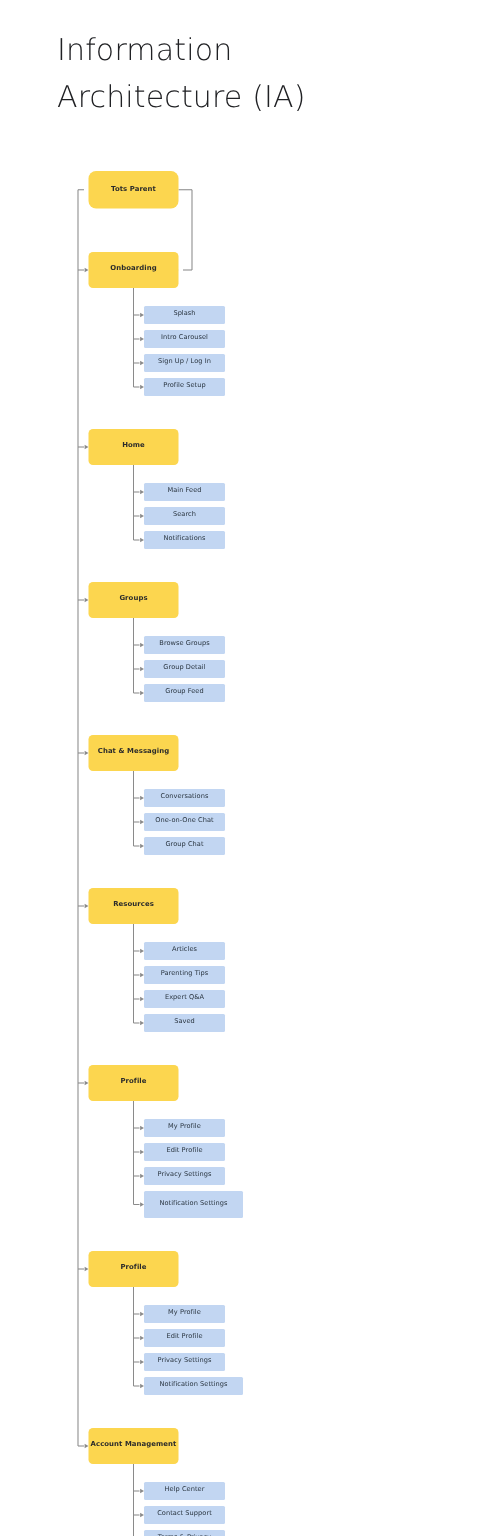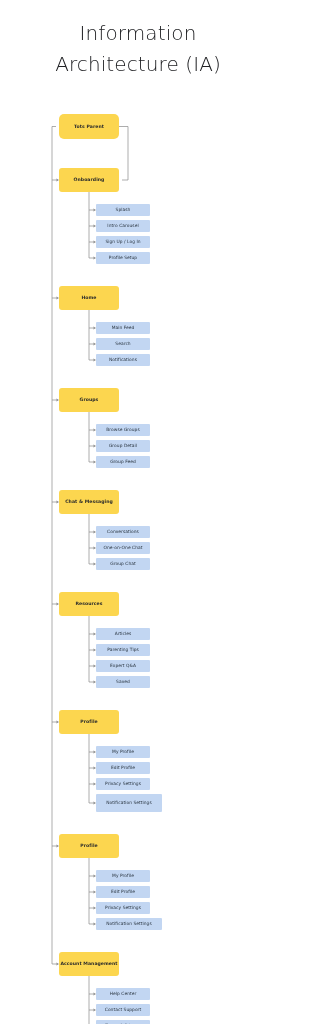--- a/index.html
+++ b/index.html
@@ -13,21 +13,20 @@
   #page-title{
     position:absolute;
     left:38px; top:18px;
     width:200px;
     font-size:20px;
     font-weight:300;
     line-height:31px;
     color:#202124;
     letter-spacing:0.1px;
     white-space:pre-line;
-    text-align:center;
   }
 
   
   #diagram{
     position:absolute;
     left:0; top:0;
     width:256px; height:1024px;
   }
   #wires{
     position:absolute; left:0; top:0;

